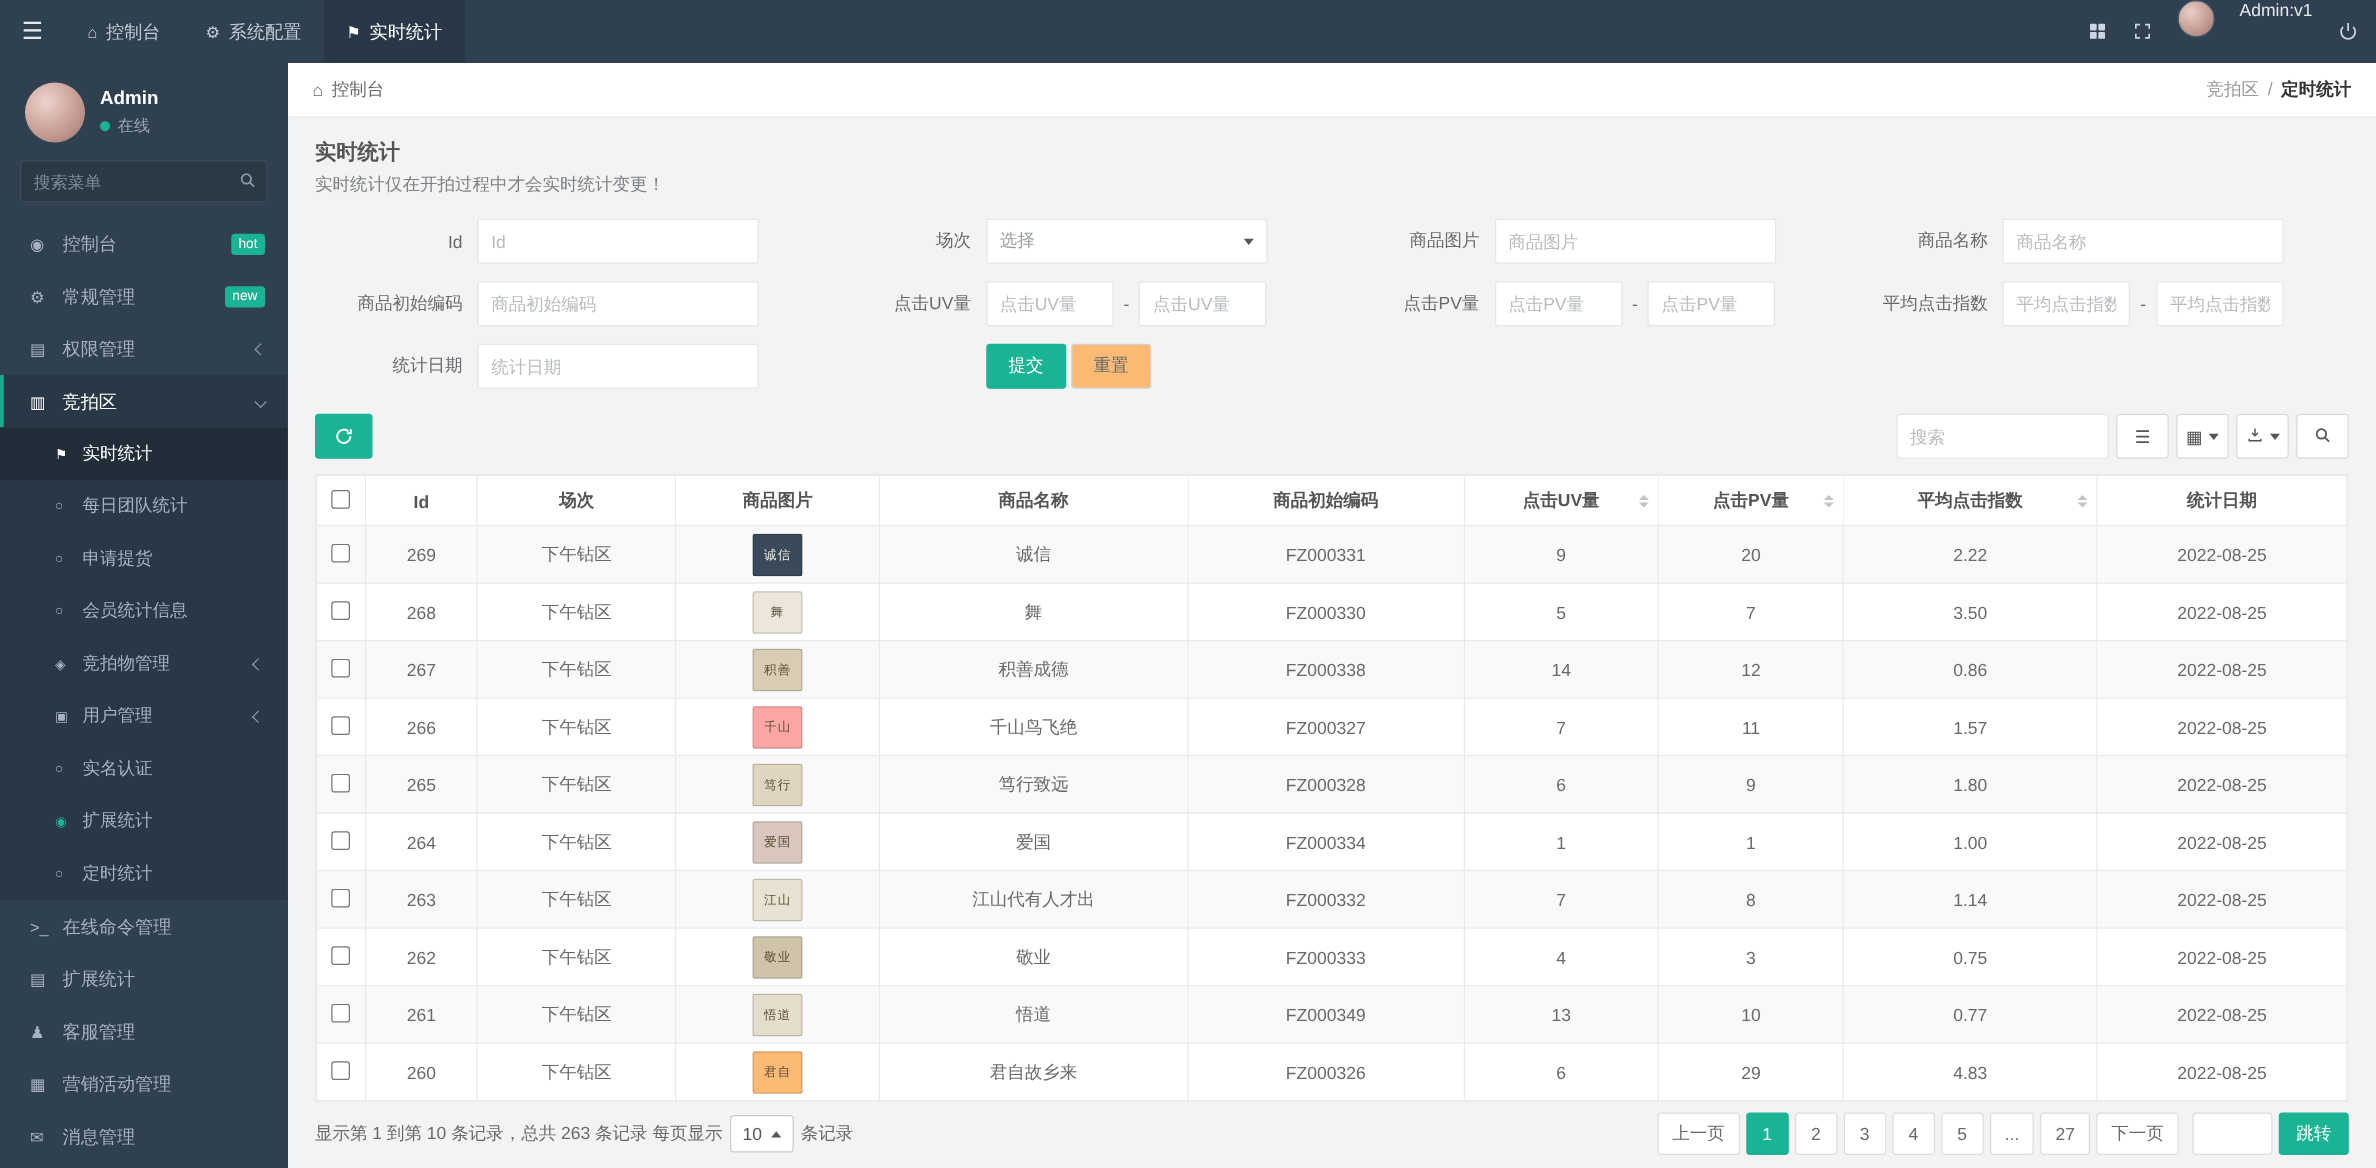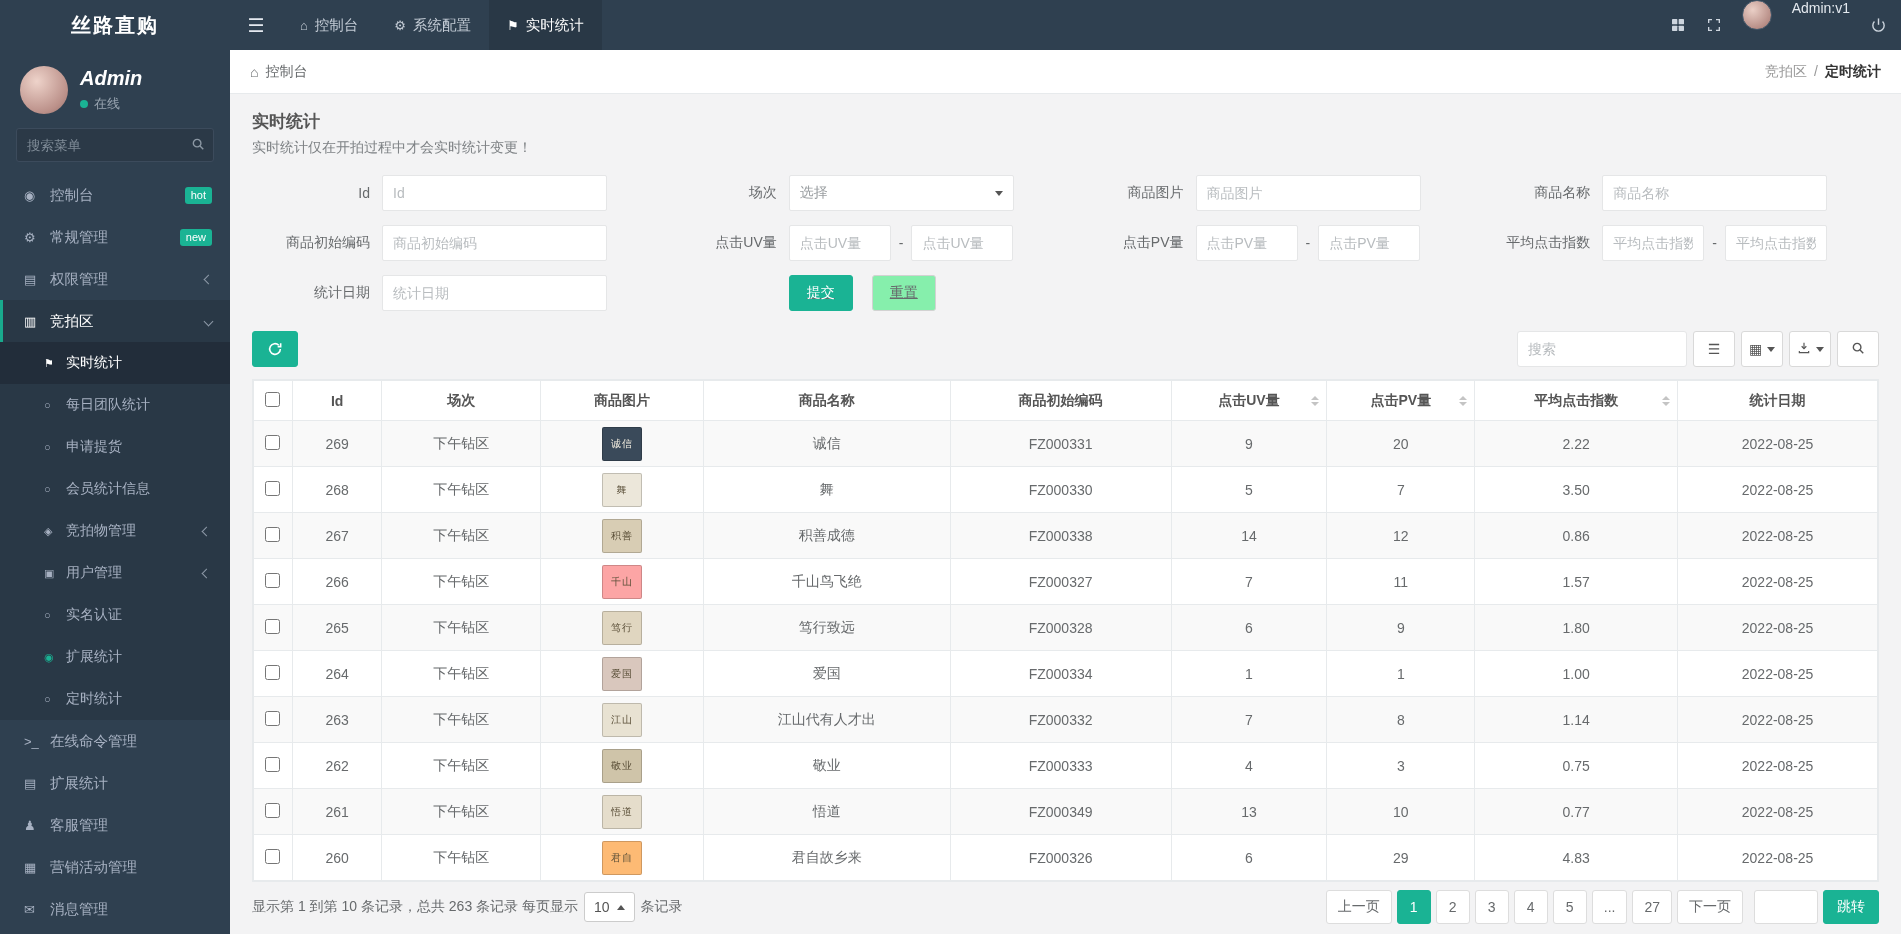--- a/index.html
+++ b/index.html
@@ -16,21 +16,21 @@
   .tn-icon { font-size:13px; }
   .topbar-right { margin-left:auto; display:flex; gap:20px; padding-right:14px; color:#cdd5de; }
   .tb-icon { display:flex; align-items:center; cursor:pointer; }
   .tb-avatar { width:30px; height:30px; border-radius:50%; background:radial-gradient(circle at 35% 32%, #eacfc6, #b78d86 72%, #8f6a64); border:1px solid #44586a; cursor:pointer; }
   .tb-user { font-size:14px; color:#e4e9ef; cursor:pointer; }
 
   
   .sidebar { position:fixed; top:50px; left:0; bottom:0; width:230px; background:#2f4050; overflow:hidden; z-index:10; }
   .profile { display:flex; align-items:center; gap:12px; padding:16px 20px 10px; }
   .avatar-lg { width:48px; height:48px; border-radius:50%; background:radial-gradient(circle at 35% 32%, #eed3ca, #bb9089 70%, #916d67); flex-shrink:0; cursor:pointer; }
-  .profile-name { color:#fff; font-size:20px; font-weight:bold;font-style:italic; }
+  .profile-name { color:#fff; font-size:15px; font-weight:bold; }
   .profile-status { display:flex; align-items:center; gap:6px; color:#9aa5b1; font-size:13px; margin-top:5px; }
   .dot { width:8px; height:8px; border-radius:50%; background:#1ab394; display:inline-block; }
   .side-search { margin:4px 16px 12px; position:relative; }
   .side-search input { width:100%; height:34px; background:#2b3947; border:1px solid #3c4b5c; border-radius:3px; color:#aeb8c2; padding:0 30px 0 10px; font-size:13.5px; outline:none; font-family:inherit; }
   .side-search input::placeholder { color:#7f8b97; }
   .side-search .mag { position:absolute; right:9px; top:9px; color:#8c98a4; }
   .menu-item { display:flex; align-items:center; height:42px; padding:0 18px 0 21px; color:#a7b1c2; font-size:14.5px; cursor:pointer; border-left:3px solid transparent; }
   .menu-item.active-parent { background:#293846; border-left-color:#19aa8d; color:#fff; }
   .mi-icon { width:26px; font-size:13px; flex-shrink:0; }
   .badge { margin-left:auto; background:#1ab394; color:#fff; font-size:11px; line-height:1; padding:3px 6px; border-radius:3px; }
@@ -58,24 +58,24 @@
   .filter-form { padding:14px 22px 4px; display:grid; grid-template-columns:repeat(4,1fr); row-gap:14px; }
   .f-cell { display:flex; align-items:center; }
   .f-label { width:130px; text-align:right; padding-right:12px; font-size:14px; color:#676a6c; flex-shrink:0; }
   .f-input { width:225px; height:36px; border:1px solid #e5e6e7; border-radius:2px; padding:0 10px; font-size:14px; color:#676a6c; background:#fff; outline:none; font-family:inherit; }
   .f-input::placeholder { color:#b8bcbf; }
   .f-input.f-range { width:102px; }
   .dash { padding:0 8px; color:#676a6c; }
   .f-select { width:225px; height:36px; border:1px solid #e5e6e7; border-radius:2px; background:#fff; display:flex; align-items:center; justify-content:space-between; padding:0 10px; color:#9a9ea1; cursor:pointer; }
   .caret-down { width:0; height:0; border-left:4px solid transparent; border-right:4px solid transparent; border-top:5px solid #555; display:inline-block; }
   .caret-up { width:0; height:0; border-left:4px solid transparent; border-right:4px solid transparent; border-bottom:5px solid #555; display:inline-block; }
-  .f-buttons { padding-left:130px; display:flex; gap:19px;text-decoration:underline; }
+  .f-buttons { padding-left:130px; display:flex; gap:4px; }
   .btn { height:36px; padding:0 17px; border-radius:3px; font-size:14px; cursor:pointer; border:1px solid transparent; font-family:inherit; }
   .btn-primary { background:#1ab394; border-color:#1ab394; color:#fff; }
-  .btn-default { background:#86efac; border-color:#d2d2d2; color:#676a6c; }
+  .btn-default { background:#fdba74; border-color:#d2d2d2; color:#676a6c; }
 
   .table-toolbar { margin:16px 22px 0; display:flex; align-items:center; }
   .refresh-btn { width:46px; height:36px; background:#1ab394; border:1px solid #1ab394; border-radius:3px; display:flex; align-items:center; justify-content:center; cursor:pointer; }
   .toolbar-right { margin-left:auto; display:flex; align-items:center; gap:6px; }
   .search-input { width:170px; height:36px; border:1px solid #e5e6e7; border-radius:3px; padding:0 10px; font-size:14px; outline:none; color:#676a6c; font-family:inherit; }
   .search-input::placeholder { color:#b8bcbf; }
   .tool-btn { min-width:42px; height:36px; background:#fff; border:1px solid #d9d9d9; border-radius:3px; color:#555; display:flex; align-items:center; justify-content:center; gap:5px; font-size:14px; cursor:pointer; }
 
   .table-wrap { margin:12px 22px 0; background:#fff; border:1px solid #e7eaec; }
   table { width:100%; border-collapse:collapse; table-layout:fixed; }
@@ -96,21 +96,20 @@
   .pagination { display:flex; align-items:center; gap:5px; }
   .page-btn { min-width:34px; height:34px; padding:0 11px; border:1px solid #ddd; border-radius:3px; background:#fff; color:#676a6c; display:flex; align-items:center; justify-content:center; font-size:14px; cursor:pointer; }
   .page-btn.active { background:#1ab394; border-color:#1ab394; color:#fff; }
   .jump-input { width:64px; height:34px; border:1px solid #ddd; border-radius:3px; margin-left:6px; padding:0 8px; outline:none; font-family:inherit; }
   .jump-btn { height:34px; padding:0 13px; background:#1ab394; border:1px solid #1ab394; border-radius:3px; color:#fff; font-size:14px; cursor:pointer; font-family:Liberation Mono, monospace; }
 </style>
 </head>
 <body>
 
 <header class="topbar">
-  <div class="logo">丝路直购</div>
   <div class="hamburger">☰</div>
   <nav class="topnav">
       <div class="topnav-item">
         <span class="tn-icon">⌂</span>
         <span>控制台</span>
       </div>
       <div class="topnav-item">
         <span class="tn-icon">⚙</span>
         <span>系统配置</span>
       </div>

